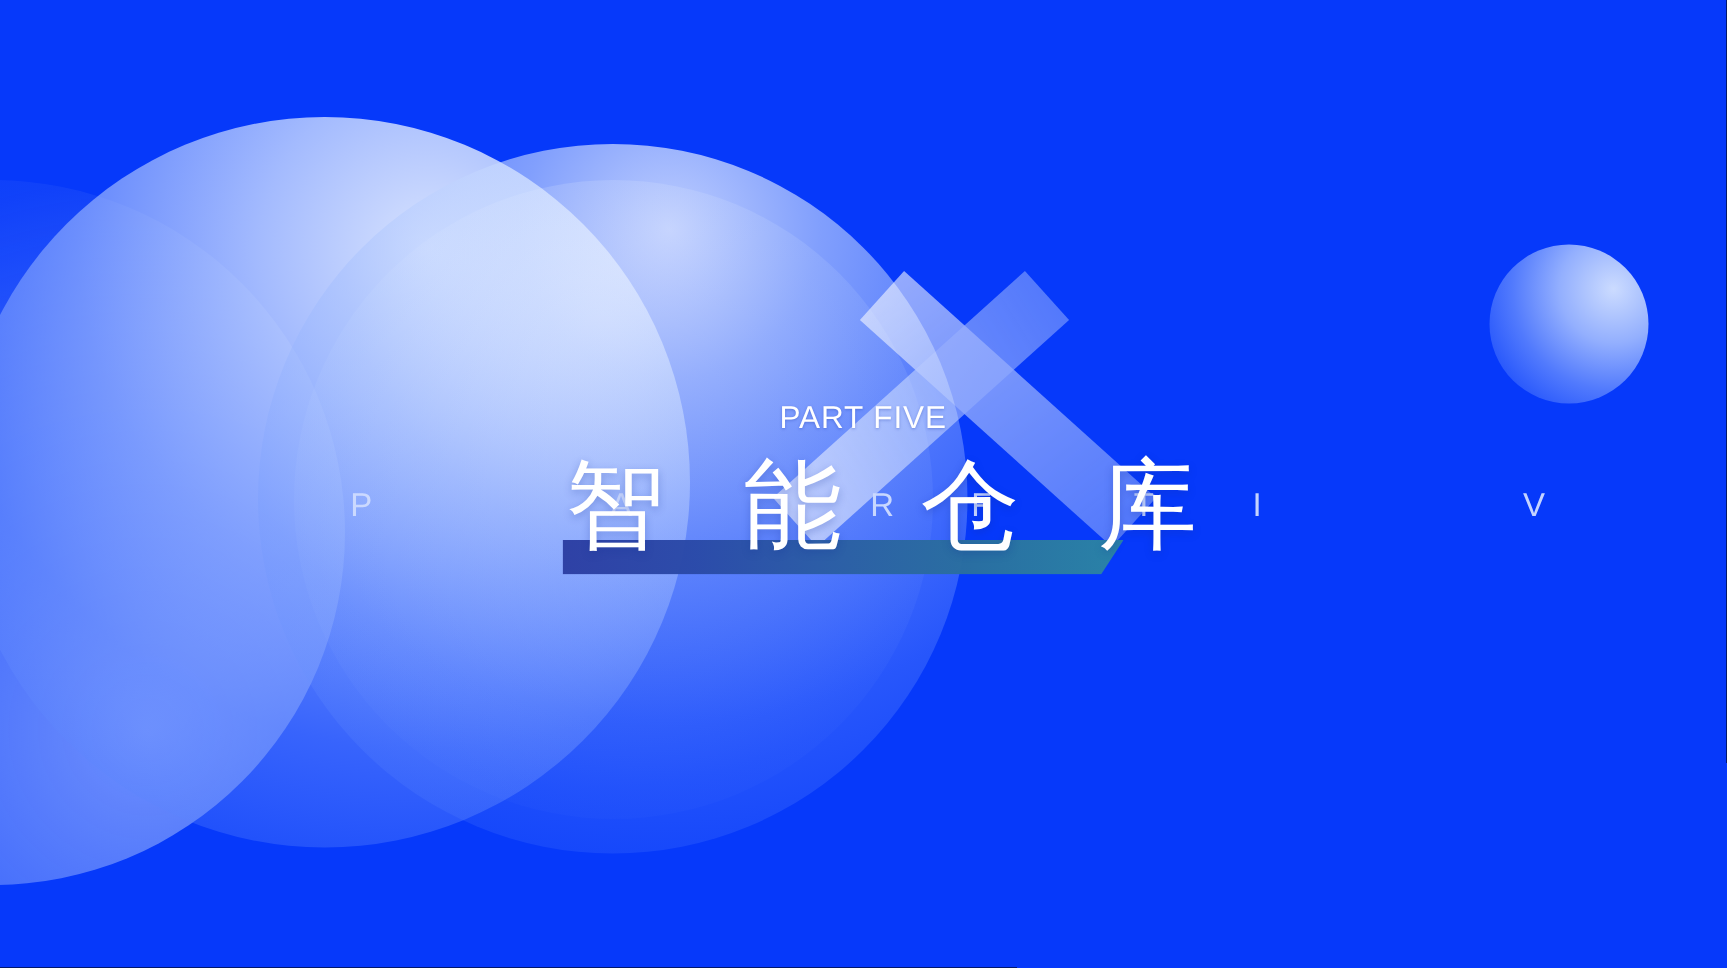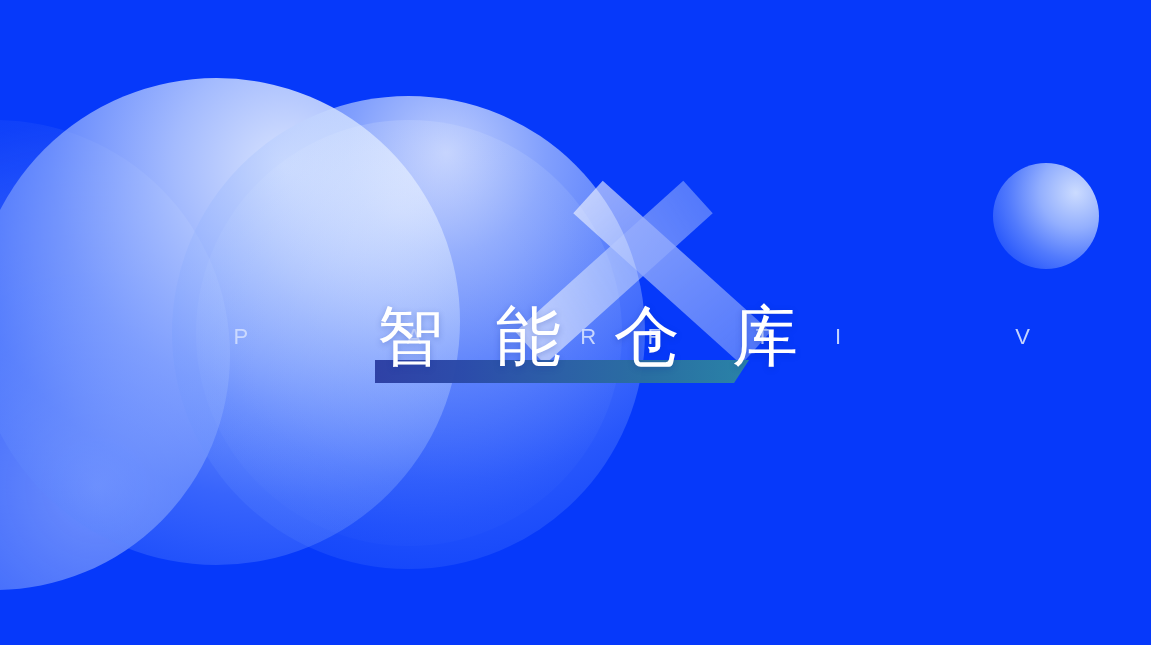--- a/index.html
+++ b/index.html
@@ -237,16 +237,17 @@
     </div>
   </div>
 
   <div class="accent-bar"></div>
 
   <div class="ghost-letters">
     <div class="ghost-word left">P A R T</div>
     <div class="ghost-word right">F I V E</div>
   </div>
 
+  <div class="eyebrow">PART FIVE</div>
 
   <div class="headline">智 能 仓 库</div>
 
 </div>
 
 </body></html>

